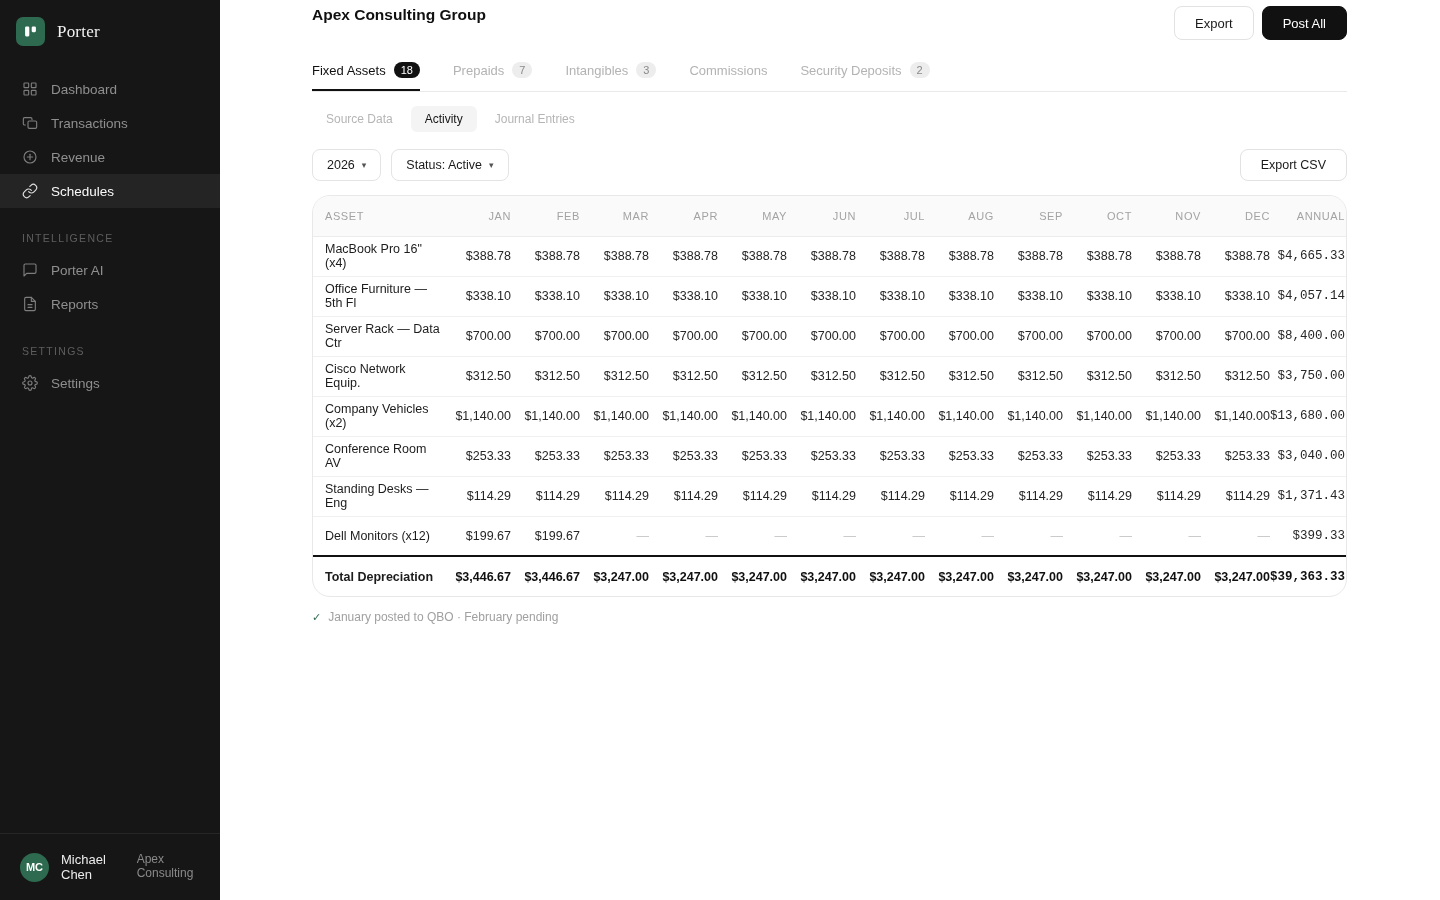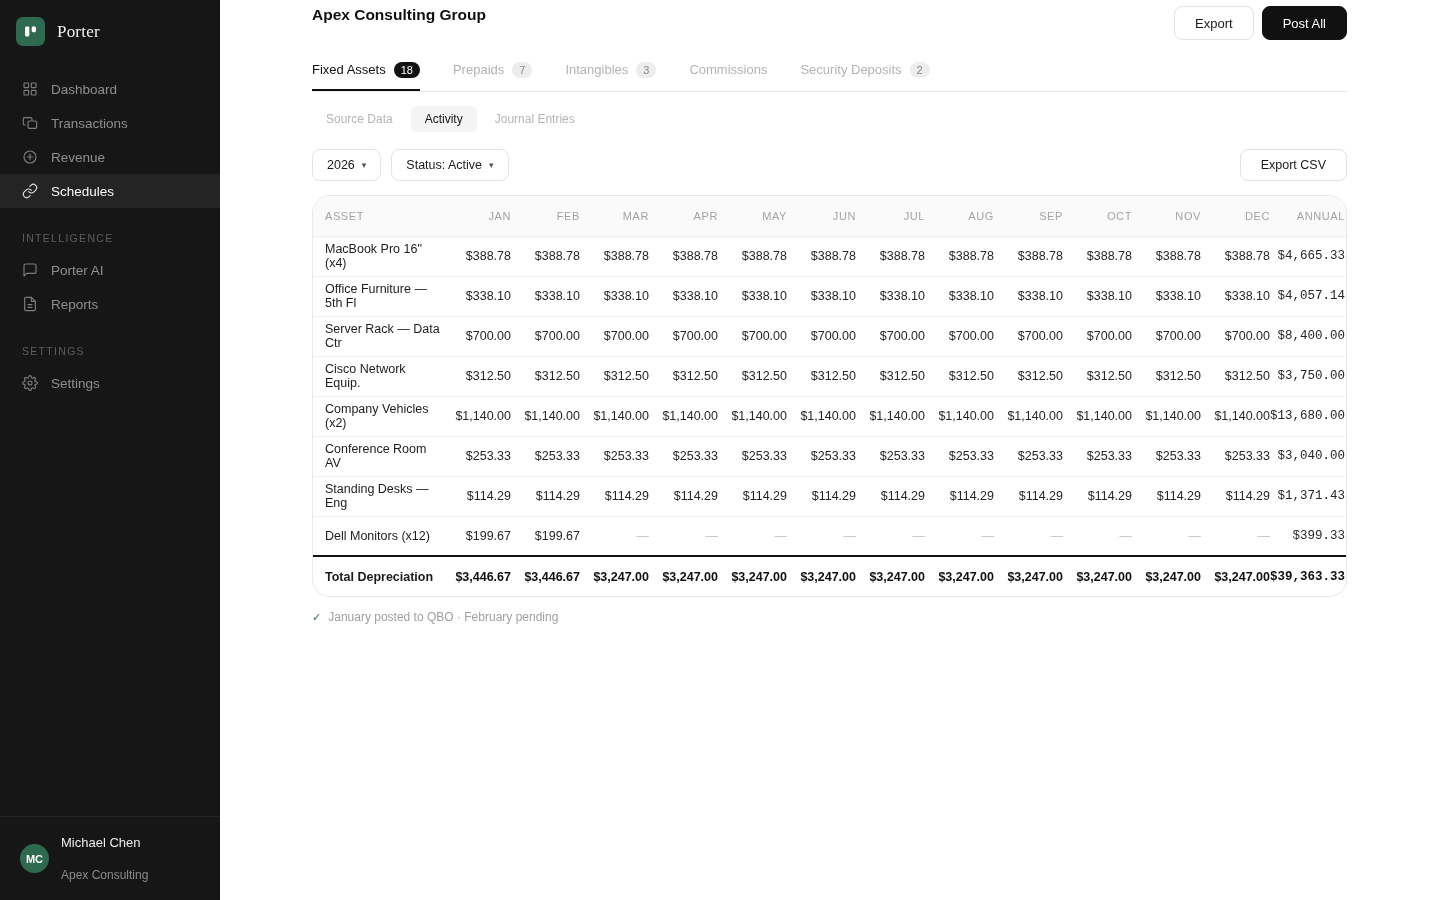--- a/index.html
+++ b/index.html
@@ -19,35 +19,35 @@
     color:#8f8f8f; font-size:13.5px; cursor:pointer; }
   .nav-item .nicon { display:flex; align-items:center; color:#7d7d7d; }
   .nav-item.active { background:var(--sidebar-active,#242424); color:#fafafa; }
   .nav-item.active .nicon { color:#e0e0e0; }
   .section-label { margin:24px 22px 9px; font-size:10.5px; letter-spacing:1.3px; color:#5e5e5e; }
   .sidebar-spacer { flex:1; }
   .user { display:flex; align-items:center; gap:12px; padding:18px 20px;
     border-top:1px solid #262626; cursor:pointer; }
   .avatar { width:29px; height:29px; border-radius:50%; background:var(--accent,#2d6a4f);
     color:#fff; font-size:11px; font-weight:bold; display:flex; align-items:center; justify-content:center; flex-shrink:0; }
-  .user-text { display:flex; flex-direction:column; gap:18px; }
+  .user-text { display:flex; flex-direction:row; gap:18px; }
   .user-name { color:#ececec; font-size:13px; }
   .user-org { color:#8a8a8a; font-size:12px; }
 
   
   .main { flex:1; padding:0 93px 0 92px; }
   .page-header { display:flex; justify-content:space-between; padding-top:6px; height:46px; }
   .page-header h1 { font-size:15.5px; font-weight:bold; color:#101010; }
   .header-actions { display:flex; gap:8px; }
   .btn { font-family:inherit; font-size:13px; height:34px; padding:0 20px; border-radius:8px;
     background:#fff; border:1px solid #e2e2e2; color:#1a1a1a; cursor:pointer; }
   .btn.dark { background:#111; border-color:#111; color:#fff; }
 
   .tabs { display:flex; border-bottom:1px solid #e9e9e9; margin-top:2px; }
-  .tab { display:flex; align-items:flex-start; gap:8px; padding:14px 0 13px; margin-right:33px;
+  .tab { display:flex; align-items:center; gap:8px; padding:14px 0 13px; margin-right:33px;
     font-size:13px; color:#b3b3b3; cursor:pointer; }
   .tab.active { color:#111; box-shadow:inset 0 -2px 0 #111; }
   .badge { font-size:11px; padding:2px 7px; border-radius:9px; background:#ededed; color:#8a8a8a; }
   .tab.active .badge { background:#111; color:#fff; }
 
   .subtabs { display:flex; gap:4px; margin-top:14px; }
   .subtab { font-size:12px; color:#b5b5b5; padding:6px 14px; border-radius:6px; cursor:pointer; }
   .subtab.active { color:#161616; background:#f4f4f4; }
 
   .filter-row { display:flex; align-items:center; justify-content:space-between; margin-top:17px; }

